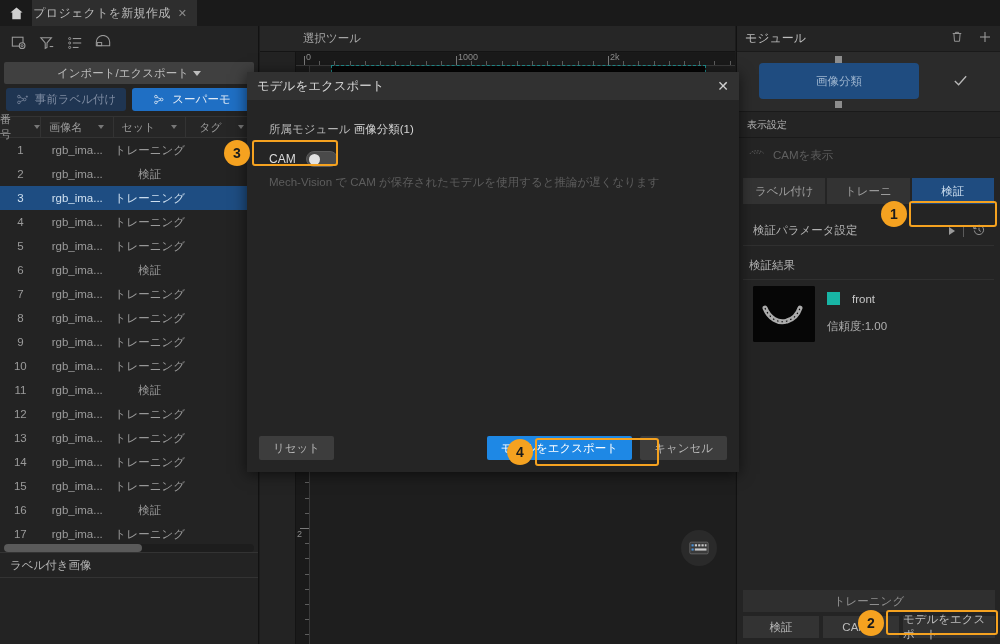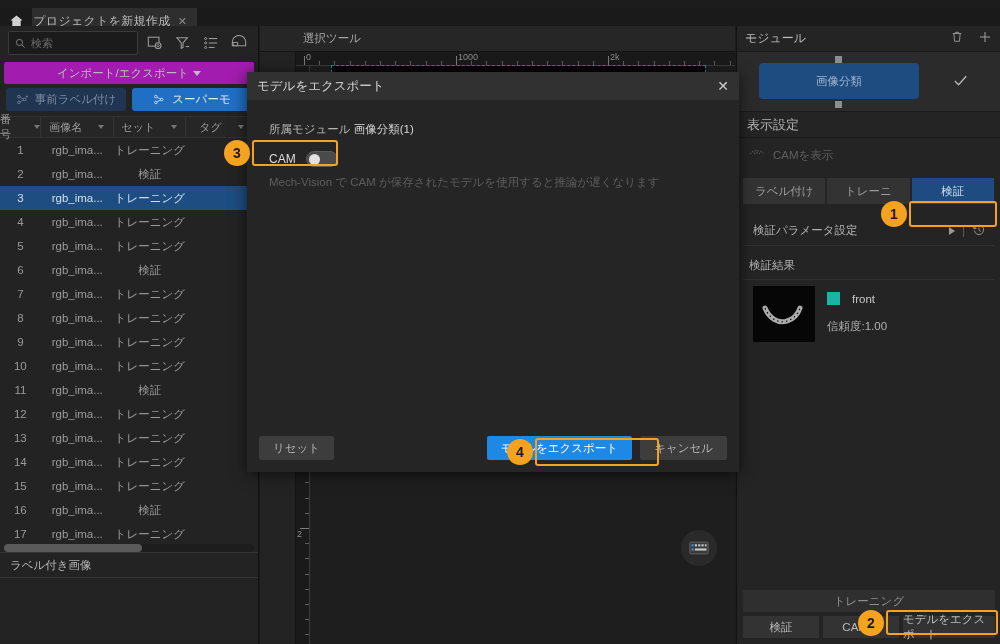--- a/index.html
+++ b/index.html
@@ -8,21 +8,21 @@
     background: #1c1c1c;
     font-family: "Liberation Sans", "DejaVu Sans", sans-serif;
     font-size: 12px;
     color: #c8c8c8;
     overflow: hidden;
   }
   #app { position: relative; width: 1000px; height: 644px; }
 
   
   .titlebar {
-    position: absolute; left: 0; top: 8px; width: 1000px; height: 26px;
+    position: absolute; left: 0; top: 0; width: 1000px; height: 26px;
     background: #1a1a1a; display: flex; align-items: stretch;
   }
   .home-btn {
     width: 32px; display: flex; align-items: center; justify-content: center;
     background: #1a1a1a;
   }
   .home-btn svg { fill: #d0d0d0; }
   .proj-tab {
     min-width: 165px; background: #2e2e2e; display: flex; align-items: center;
     padding: 0 10px 0 0; position: relative;
@@ -45,21 +45,21 @@
     flex: 1; height: 24px; background: #1b1b1b; border: 1px solid #3a3a3a;
     border-radius: 2px; display: flex; align-items: center; padding: 0 6px; gap: 5px;
   }
   .search-box .ph { color: #6e6e6e; font-size: 11px; }
   .tool-ico {
     width: 22px; height: 22px; display: flex; align-items: center; justify-content: center;
   }
   .tool-ico svg { stroke: #9a9a9a; fill: none; }
 
   .impexp {
-    height: 22px; margin: 2px 4px 4px 4px; background: #a21caf;
+    height: 22px; margin: 2px 4px 4px 4px; background: #404040;
     display: flex; align-items: center; justify-content: center; gap: 4px;
     color: #bdbdbd; font-size: 11.5px; border-radius: 2px;
   }
   .caret-d { width: 0; height: 0; border-left: 4px solid transparent;
     border-right: 4px solid transparent; border-top: 5px solid #bdbdbd; }
 
   .btn-row { display: flex; gap: 6px; padding: 0 6px 5px 6px; height: 28px; }
   .pill {
     flex: 1; border-radius: 3px; display: flex; align-items: center;
     justify-content: center; gap: 6px; font-size: 11.5px; height: 23px;
@@ -153,21 +153,21 @@
   .mod-node {
     position: absolute; left: 22px; top: 11px; width: 160px; height: 36px;
     background: #1f4c80; border-radius: 4px; display: flex; align-items: center;
     justify-content: center; color: #9fb6cf; font-size: 11.5px;
   }
   .handle { position: absolute; width: 7px; height: 7px; background: #8d8d8d; left: 98px; }
   .check { position: absolute; left: 215px; top: 20px; }
   .check svg { stroke: #b9b9b9; fill: none; }
   .disp-set {
     height: 26px; display: flex; align-items: center; padding-left: 10px;
-    color: #b5b5b5; font-size: 13px; border-bottom: 1px solid #1a1a1a;
+    color: #b5b5b5; font-size: 10px; border-bottom: 1px solid #1a1a1a;
   }
   .cam-show {
     height: 34px; display: flex; align-items: center; gap: 8px; padding-left: 12px;
     color: #5f5f5f; font-size: 11.5px;
   }
   .seg {
     display: flex; height: 26px; margin: 6px 6px 12px 6px; gap: 2px;
   }
   .seg .sbtn {
     flex: 1; background: #333333; color: #9c9c9c; display: flex;
@@ -260,27 +260,20 @@
     </div>
     <div class="proj-tab">
       <span class="tab-label">プロジェクトを新規作成</span>
       <span class="tab-close">✕</span>
     </div>
   </div>
 
   <div class="left-panel">
 
     <div class="search-row">
-      <div class="search-box">
-        <svg width="11" height="11" viewBox="0 0 16 16">
-          <circle cx="6.5" cy="6.5" r="4.5" fill="none" stroke="#8b8b8b" stroke-width="1.3"></circle>
-          <line x1="10" y1="10" x2="14" y2="14" stroke="#8b8b8b" stroke-width="1.3"></line>
-        </svg>
-        <span class="ph">検索</span>
-      </div>
       <div class="tool-ico">
         <svg width="16" height="16" viewBox="0 0 18 18">
             <rect x="1.5" y="2.5" width="12" height="10" stroke-width="1.2"></rect>
             <circle cx="12.5" cy="12" r="3.2" stroke-width="1.2" fill="#232323"></circle>
             <circle cx="12.5" cy="12" r="1.2" stroke-width="1"></circle>
           </svg>
       </div>
       <div class="tool-ico">
         <svg width="16" height="16" viewBox="0 0 18 18">
             <path d="M2 3h12l-5 6v5l-2 1V9z" stroke-width="1.2"></path>

